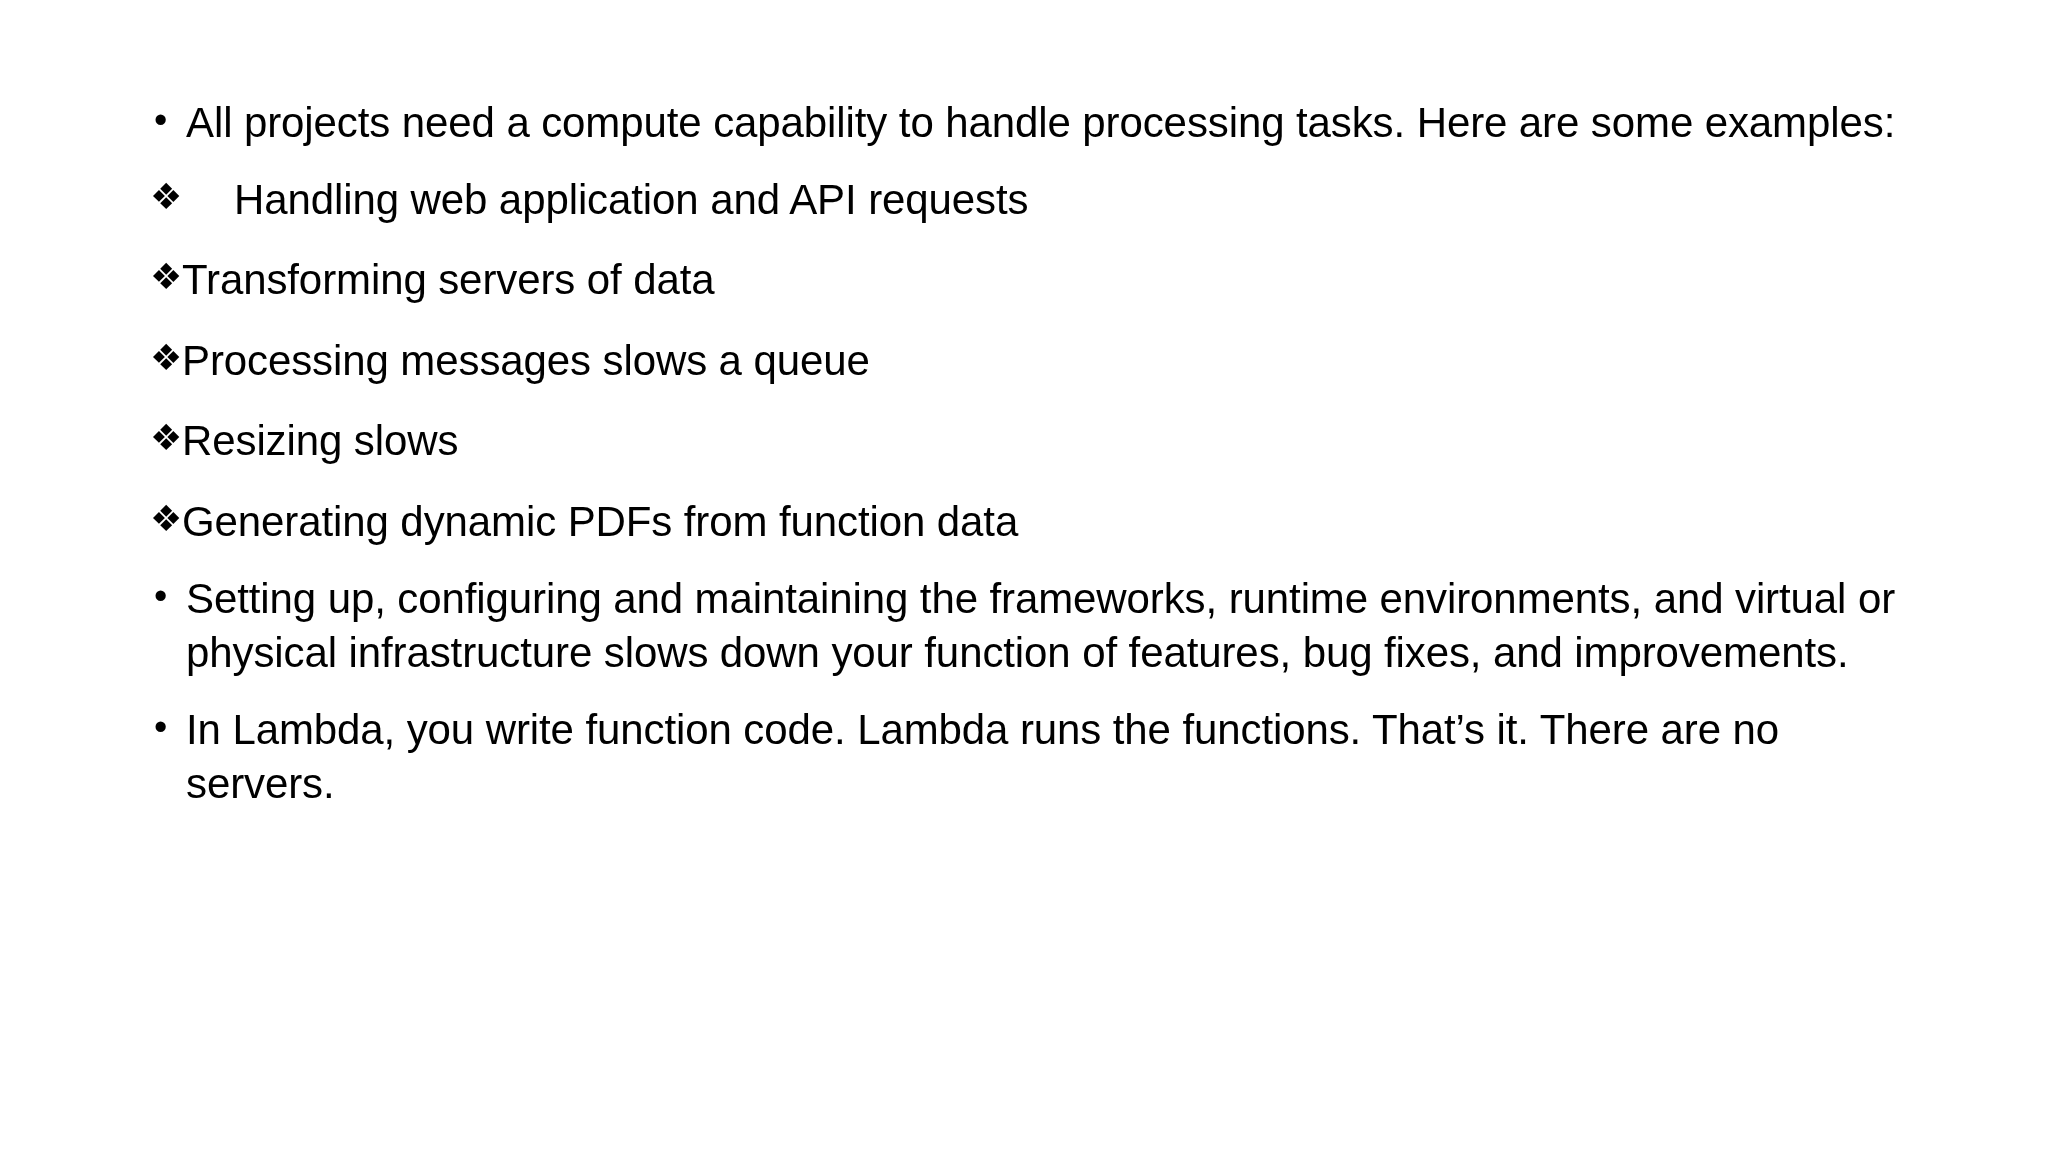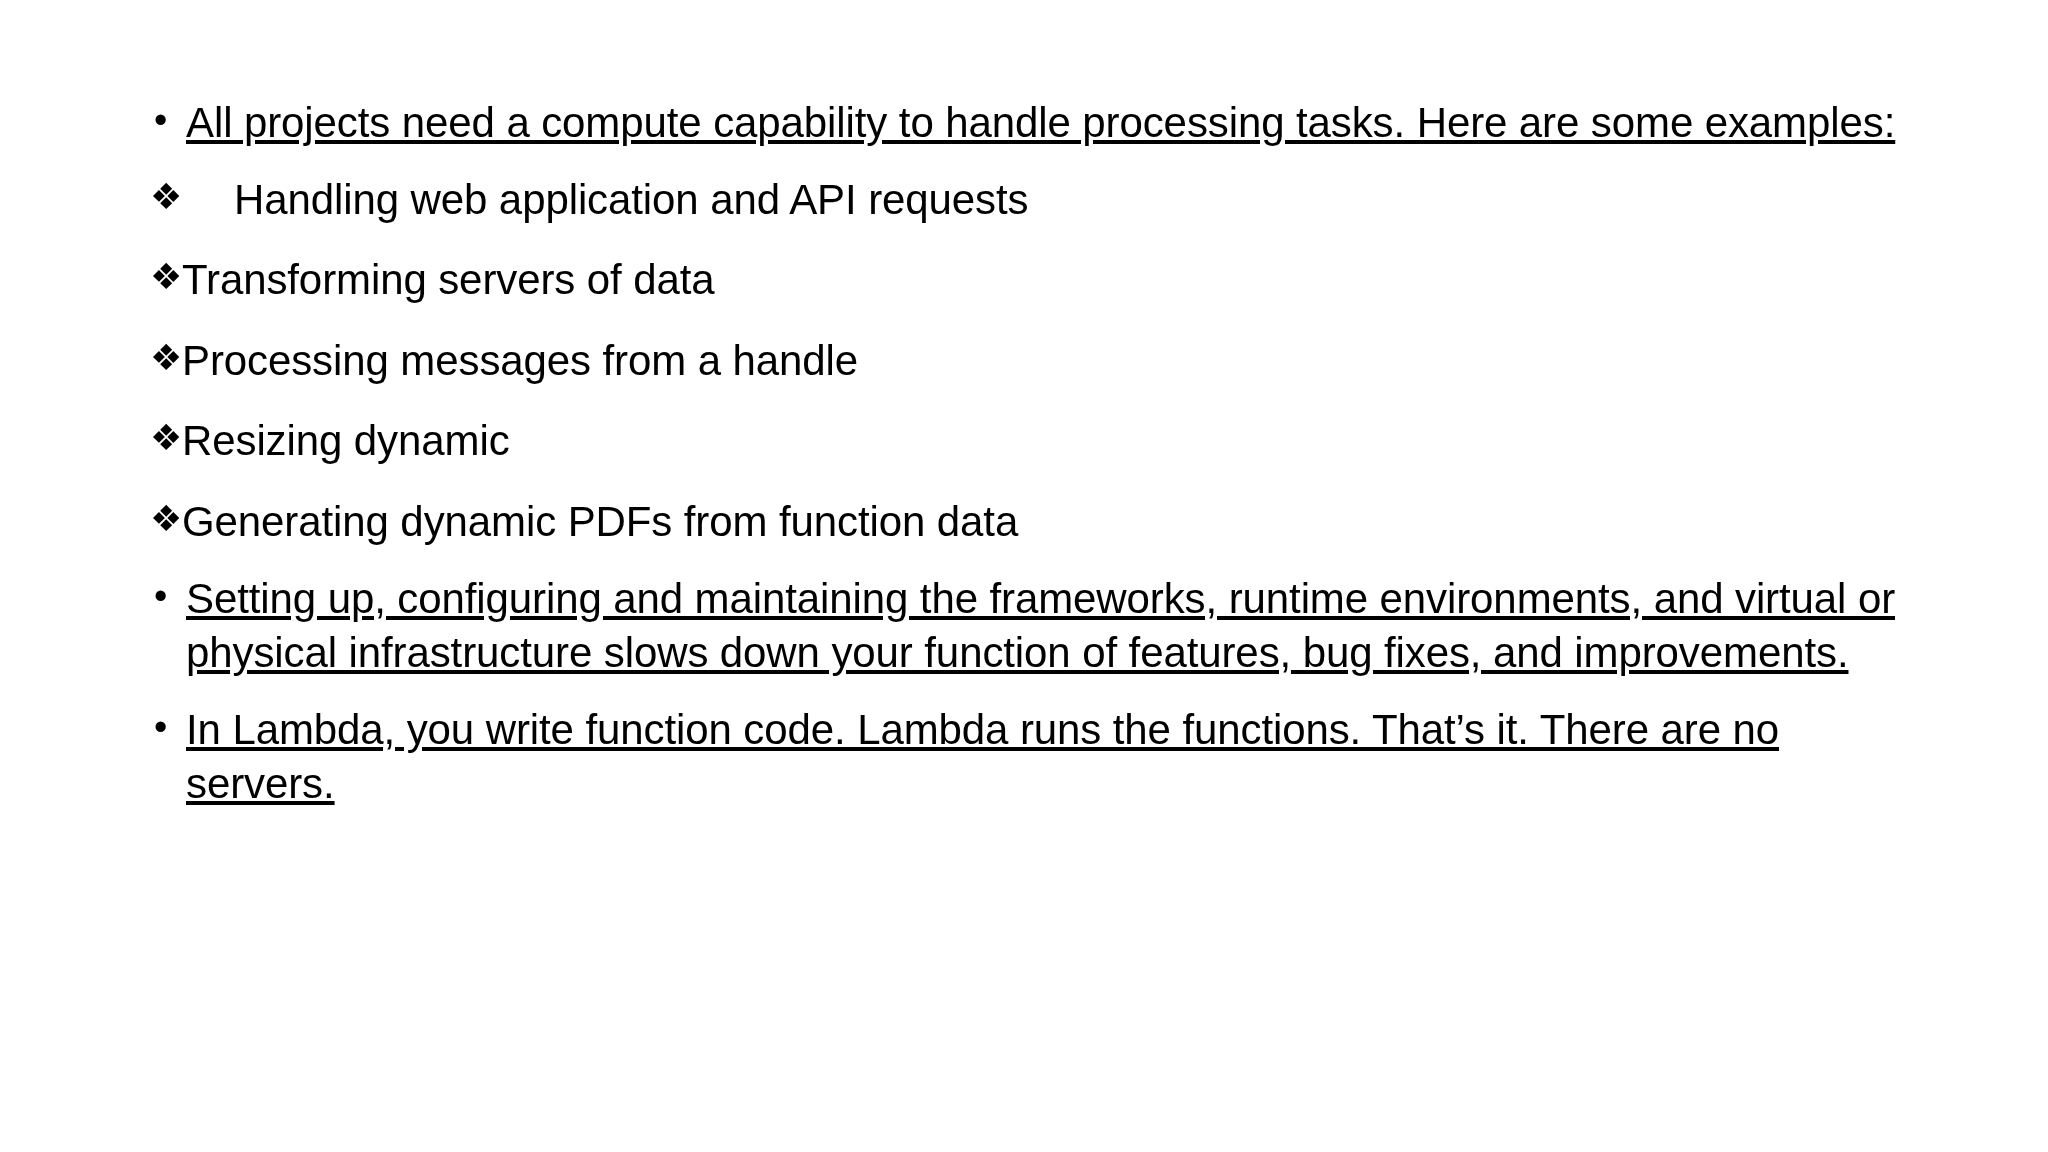--- a/index.html
+++ b/index.html
@@ -50,21 +50,20 @@
     width: 36px;
     text-align: left;
     font-size: 38px;
     line-height: 1.30;
     padding-left: 4px;
     box-sizing: border-box;
   }
   .level-1 .bullet-text {
     flex: 1 1 auto;
     max-width: 1730px;
-    text-decoration: underline;
   }
 
   
   .level-2 {
     margin-bottom: 26px;
   }
   .level-2 .marker {
     flex: 0 0 auto;
     width: 32px;
     font-size: 36px;
@@ -100,26 +99,26 @@
       <span class="bullet-text">Handling web application and API requests</span>
     </div>
 
     <div class="bullet-row level-2">
       <span class="marker">❖</span>
       <span class="bullet-text">Transforming servers of data</span>
     </div>
 
     <div class="bullet-row level-2">
       <span class="marker">❖</span>
-      <span class="bullet-text">Processing messages from a handle</span>
+      <span class="bullet-text">Processing messages slows a queue</span>
     </div>
 
     <div class="bullet-row level-2">
       <span class="marker">❖</span>
-      <span class="bullet-text">Resizing dynamic</span>
+      <span class="bullet-text">Resizing slows</span>
     </div>
 
     <div class="bullet-row level-2 para-spaced">
       <span class="marker">❖</span>
       <span class="bullet-text">Generating dynamic PDFs from function data</span>
     </div>
 
     <div class="bullet-row level-1 para-spaced">
       <span class="marker">•</span>
       <span class="bullet-text">Setting up, configuring and maintaining the frameworks, runtime environments, and virtual or physical infrastructure slows down your function of features, bug fixes, and improvements.</span>

